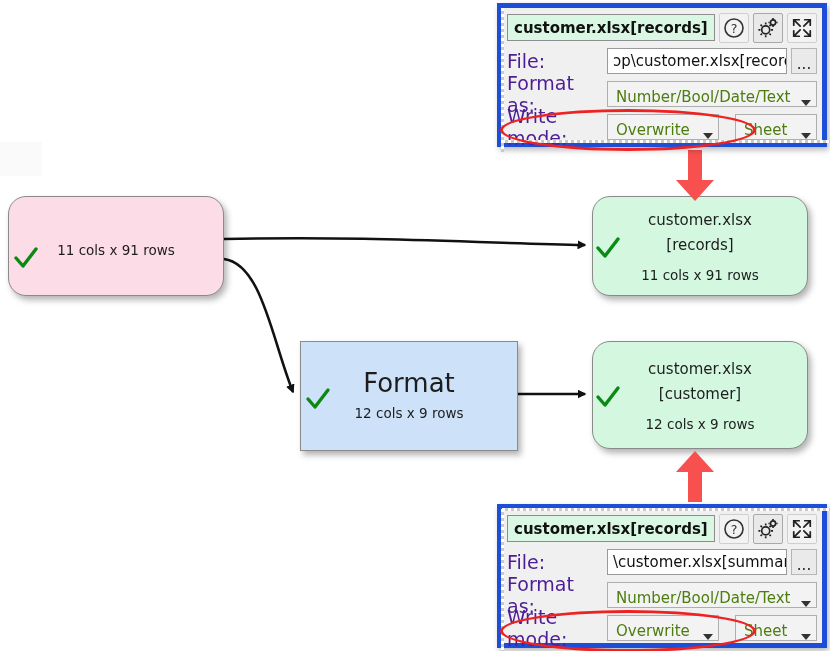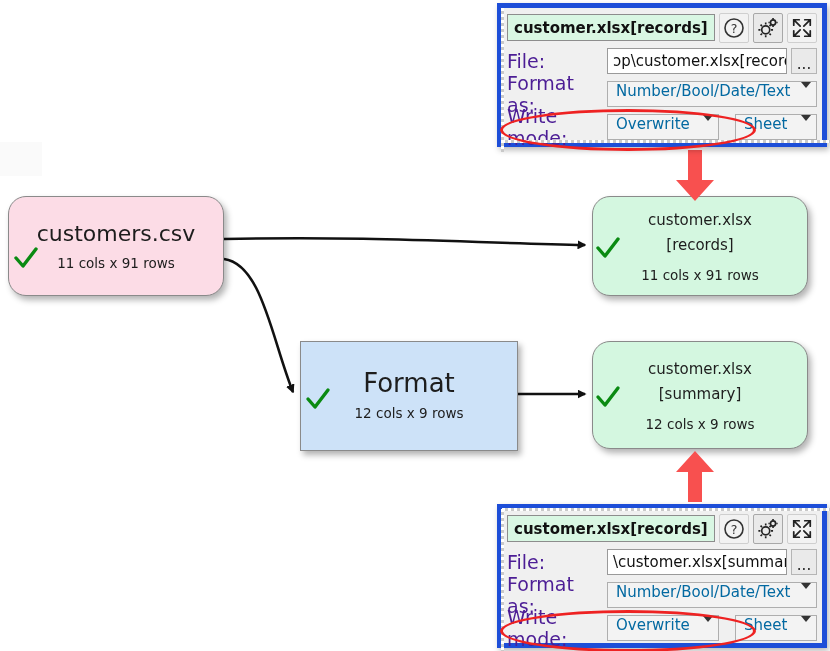--- a/index.html
+++ b/index.html
@@ -191,25 +191,25 @@
     color: #222;
     box-sizing: border-box;
     flex: 0 0 auto;
     padding-bottom: 2px;
   }
   .combo {
     height: 26px;
     background: #f3f3f3;
     border: 1px solid #aeaeae;
     display: flex;
-    align-items: flex-start;
+    align-items: flex-end;
     justify-content: space-between;
     padding: 0 5px 0 8px;
     font-size: 15px;
-    color: #0369a1;
+    color: #4d7c0f;
     box-sizing: border-box;
   }
   .combo.wide { flex: 1 1 auto; }
   .combo.half { width: 112px; flex: 0 0 auto; padding-left: 8px; }
   .combo.half2 { flex: 1 1 auto; margin-left: 16px; }
   .caret {
     width: 0; height: 0;
     border-left: 5px solid transparent;
     border-right: 5px solid transparent;
     border-top: 6px solid #333;
@@ -247,21 +247,20 @@
 
     <path d="M 224,259 C 262,264 272,340 293,392" fill="none" stroke="#111" stroke-width="2.6" marker-end="url(#ah)"></path>
 
     <path d="M 518,394 L 585,394" fill="none" stroke="#111" stroke-width="2.6" marker-end="url(#ah)"></path>
   </svg>
 
   <div class="node" id="node-customers">
     <svg class="tick" viewBox="0 0 26 26">
       <path d="M3,13 L10,21 L23,4" fill="none" stroke="#0a8a12" stroke-width="3.4" stroke-linecap="round" stroke-linejoin="round"></path>
     </svg>
-    <div class="title">customers.csv</div>
     <div class="sub">11 cols x 91 rows</div>
   </div>
 
   <div class="node" id="node-records">
     <svg class="tick" viewBox="0 0 26 26">
       <path d="M3,13 L10,21 L23,4" fill="none" stroke="#0a8a12" stroke-width="3.4" stroke-linecap="round" stroke-linejoin="round"></path>
     </svg>
     <div class="title">customer.xlsx</div>
     <div class="title">[records]</div>
     <div class="sub">11 cols x 91 rows</div>
@@ -273,21 +272,21 @@
     </svg>
     <div class="title">Format</div>
     <div class="sub">12 cols x 9 rows</div>
   </div>
 
   <div class="node" id="node-xsummary">
     <svg class="tick" viewBox="0 0 26 26">
       <path d="M3,13 L10,21 L23,4" fill="none" stroke="#0a8a12" stroke-width="3.4" stroke-linecap="round" stroke-linejoin="round"></path>
     </svg>
     <div class="title">customer.xlsx</div>
-    <div class="title">[summary]</div>
+    <div class="title">[customer]</div>
     <div class="sub">12 cols x 9 rows</div>
   </div>
 
   <svg class="redarrow" style="left:672px; top:150px; width:46px; height:52px;" viewBox="0 0 46 52">
     <path d="M16,0 L30,0 L30,30 L42,30 L23,51 L4,30 L16,30 z" fill="#f8504f"></path>
   </svg>
 
   <svg class="redarrow" style="left:672px; top:450px; width:46px; height:52px;" viewBox="0 0 46 52">
     <path d="M16,52 L30,52 L30,22 L42,22 L23,1 L4,22 L16,22 z" fill="#f8504f"></path>
   </svg>

